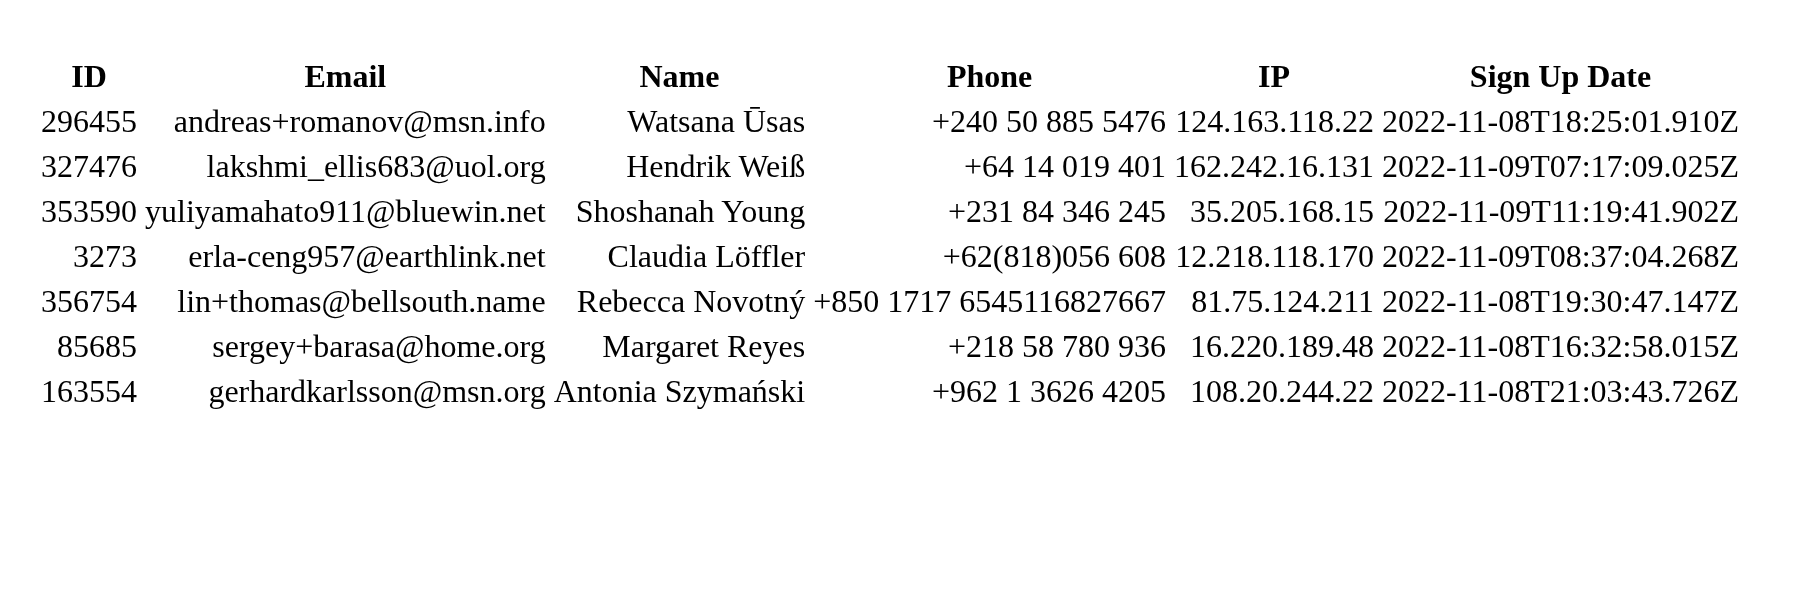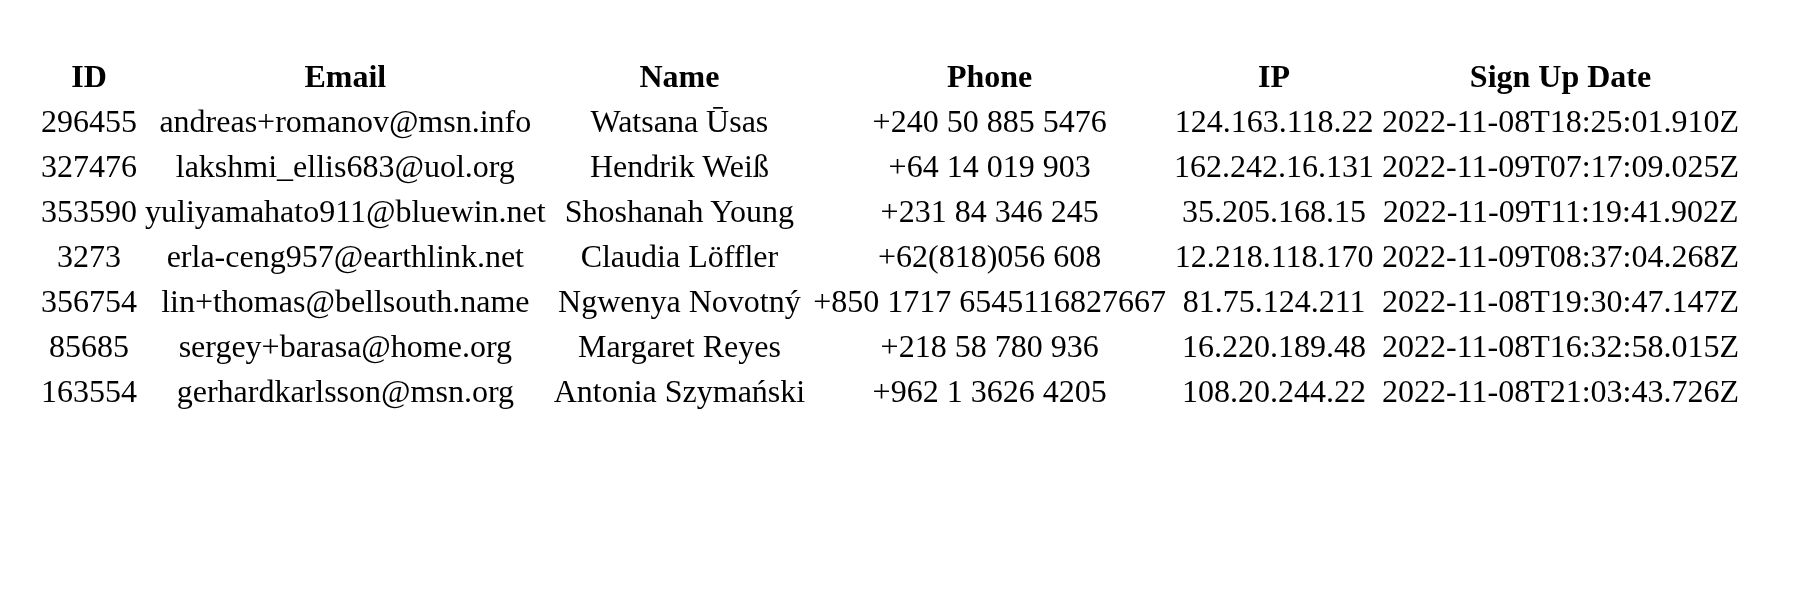--- a/index.html
+++ b/index.html
@@ -22,21 +22,21 @@
     color: #000000;
   }
   table.signups th {
     font-weight: bold;
     text-align: center;
     padding: 2px;
     white-space: nowrap;
   }
   table.signups td {
     font-weight: normal;
-    text-align: center;
+    text-align: right;
     padding: 2px;
     white-space: nowrap;
   }
 </style>
 </head>
 <body>
 
 <div class="page">
   <table class="signups">
     <thead>
@@ -55,21 +55,21 @@
           <td>andreas+romanov@msn.info</td>
           <td>Watsana Ūsas</td>
           <td>+240 50 885 5476</td>
           <td>124.163.118.22</td>
           <td>2022-11-08T18:25:01.910Z</td>
         </tr>
         <tr>
           <td>327476</td>
           <td>lakshmi_ellis683@uol.org</td>
           <td>Hendrik Weiß</td>
-          <td>+64 14 019 903</td>
+          <td>+64 14 019 401</td>
           <td>162.242.16.131</td>
           <td>2022-11-09T07:17:09.025Z</td>
         </tr>
         <tr>
           <td>353590</td>
           <td>yuliyamahato911@bluewin.net</td>
           <td>Shoshanah Young</td>
           <td>+231 84 346 245</td>
           <td>35.205.168.15</td>
           <td>2022-11-09T11:19:41.902Z</td>
@@ -78,21 +78,21 @@
           <td>3273</td>
           <td>erla-ceng957@earthlink.net</td>
           <td>Claudia Löffler</td>
           <td>+62(818)056 608</td>
           <td>12.218.118.170</td>
           <td>2022-11-09T08:37:04.268Z</td>
         </tr>
         <tr>
           <td>356754</td>
           <td>lin+thomas@bellsouth.name</td>
-          <td>Ngwenya Novotný</td>
+          <td>Rebecca Novotný</td>
           <td>+850 1717 6545116827667</td>
           <td>81.75.124.211</td>
           <td>2022-11-08T19:30:47.147Z</td>
         </tr>
         <tr>
           <td>85685</td>
           <td>sergey+barasa@home.org</td>
           <td>Margaret Reyes</td>
           <td>+218 58 780 936</td>
           <td>16.220.189.48</td>

